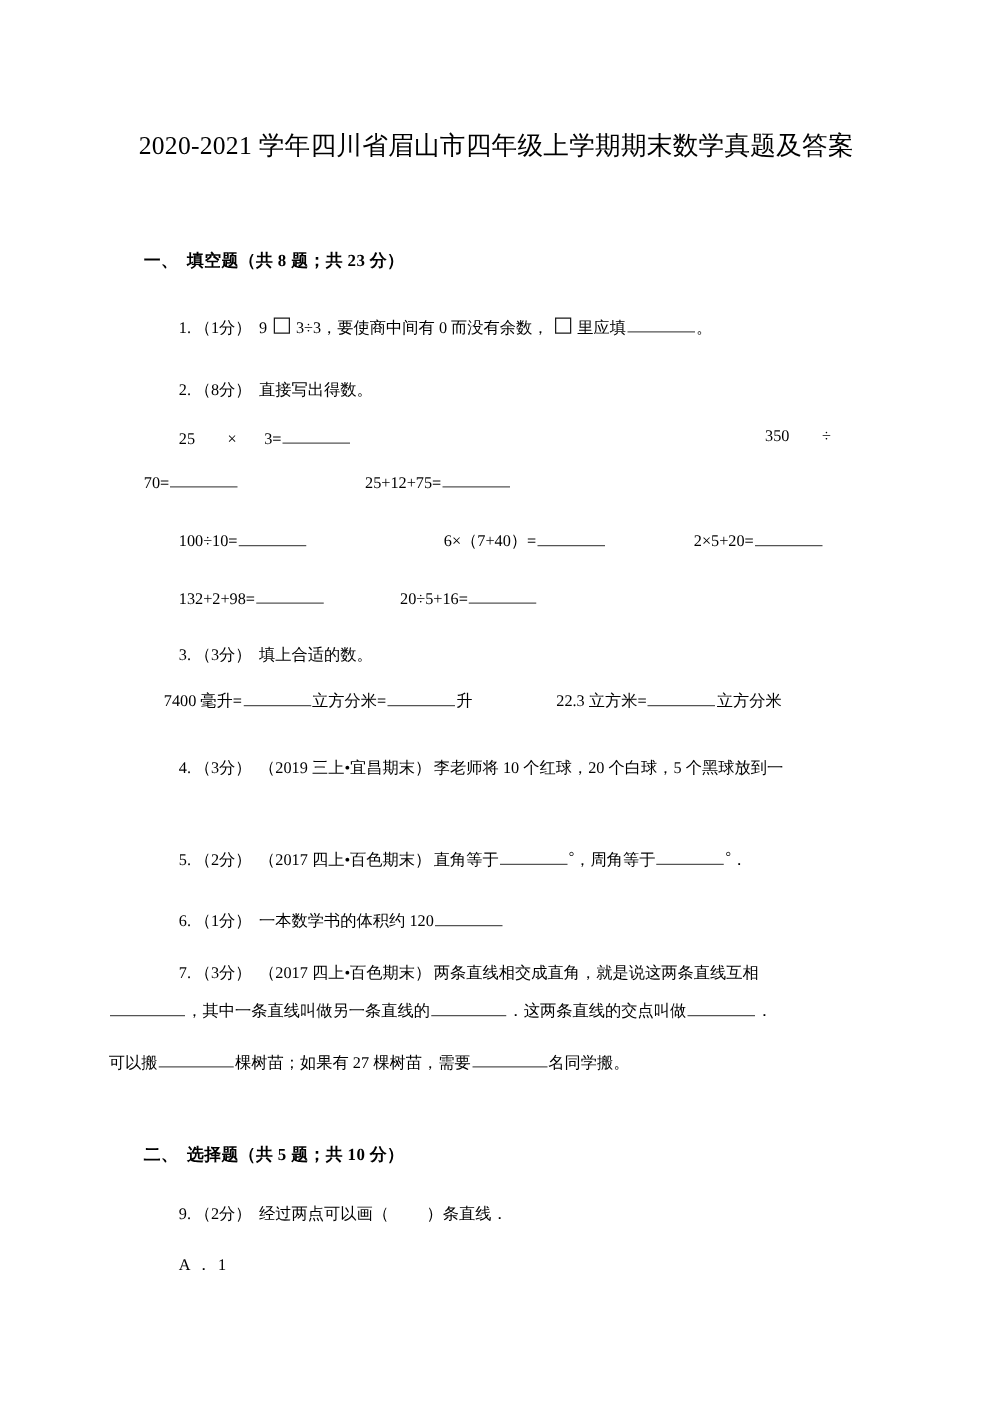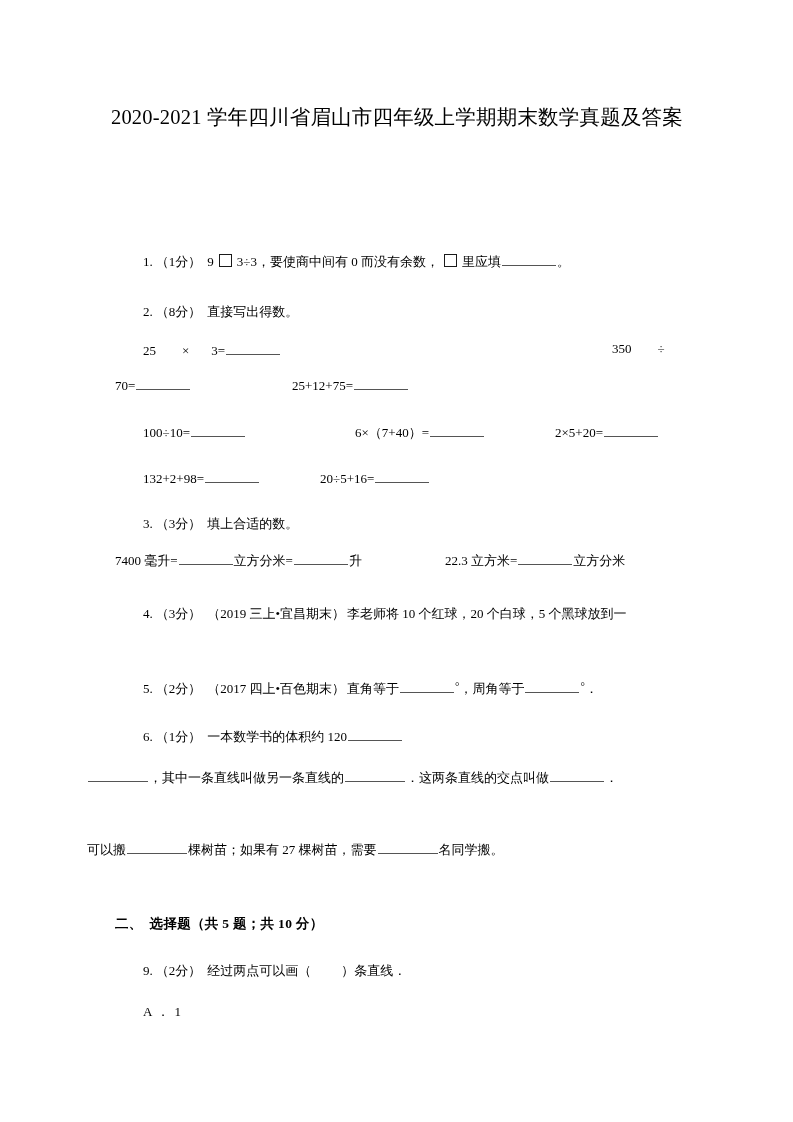--- a/index.html
+++ b/index.html
@@ -97,20 +97,23 @@
   .opt .opt-letter { margin-right: 4px; }
   .opt .opt-dot { margin-right: 5px; }
 </style>
 </head>
 <body>
 
 <div class="page">
 
   <div class="doc-title">2020-2021 学年四川省眉山市四年级上学期期末数学真题及答案</div>
 
+  <div class="section-head" style="top:200px;">
+    <span class="sec-num">一、</span><span>填空题</span><span>（共 8 题；共 23 分）</span>
+  </div>
 
   <div class="q q-indent" style="top:246px;">
     <span class="qline">
       <span class="qnum">1.</span><span class="qpts">（1分）</span><span>9</span><span class="sqbox"></span><span>3÷3，要使商中间有 0 而没有余数，</span><span class="sqbox"></span><span>里应填</span><span class="blank b-md"></span><span>。</span>
     </span>
   </div>
 
   <div class="q q-indent" style="top:296px;">
     <span class="qline">
       <span class="qnum">2.</span><span class="qpts">（8分）</span><span>直接写出得数。</span>
@@ -156,21 +159,21 @@
     </span>
   </div>
 
   <div class="q q-indent" style="top:508px;">
     <span class="qline">
       <span class="qnum">3.</span><span class="qpts">（3分）</span><span>填上合适的数。</span>
     </span>
   </div>
 
   <div class="calc-row" style="top:551px;">
-    <span class="calc-cell" style="left:0px;">
+    <span class="calc-cell" style="left:16px;">
       <span>7400 毫升=</span><span class="blank b-md"></span><span>立方分米=</span><span class="blank b-md"></span><span>升</span>
     </span>
     <span class="calc-cell" style="left:330px;">
       <span>22.3 立方米=</span><span class="blank b-md"></span><span>立方分米</span>
     </span>
   </div>
 
   <div class="q q-indent" style="top:598px;">
     <span class="qline">
       <span class="qnum">4.</span><span class="qpts">（3分）</span><span class="qsrc">（2019 三上•宜昌期末）</span><span>李老师将 10 个红球，20 个白球，5 个黑球放到一</span>
@@ -183,20 +186,23 @@
     </span>
   </div>
 
   <div class="q q-indent" style="top:721px;">
     <span class="qline">
       <span class="qnum">6.</span><span class="qpts">（1分）</span><span>一本数学书的体积约 120</span><span class="blank b-md"></span>
     </span>
   </div>
 
   <div class="q q-indent" style="top:762px;">
+    <span class="qline">
+      <span class="qnum">7.</span><span class="qpts">（3分）</span><span class="qsrc">（2017 四上•百色期末）</span><span>两条直线相交成直角，就是说这两条直线互相</span>
+    </span>
     <span class="qline" style="text-indent:0;margin-left:-28px;">
       <span class="blank b-lg"></span><span>，其中一条直线叫做另一条直线的</span><span class="blank b-lg"></span><span>．这两条直线的交点叫做</span><span class="blank b-md"></span><span>．</span>
     </span>
   </div>
 
   <div class="q q-indent" style="top:834px;">
     <span class="qline" style="text-indent:0;margin-left:-28px;">
       <span>可以搬</span><span class="blank b-lg"></span><span>棵树苗；如果有 27 棵树苗，需要</span><span class="blank b-lg"></span><span>名同学搬。</span>
     </span>
   </div>

